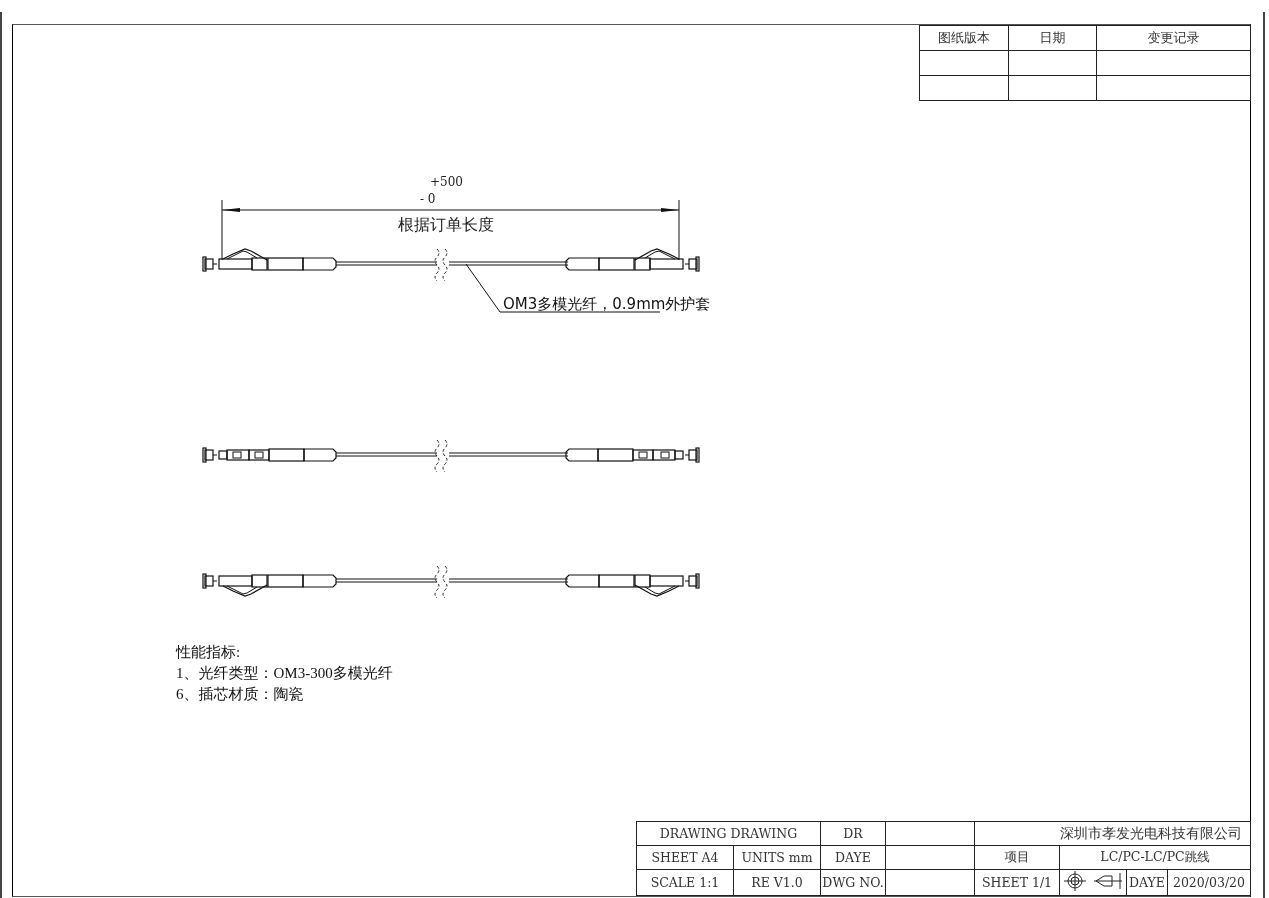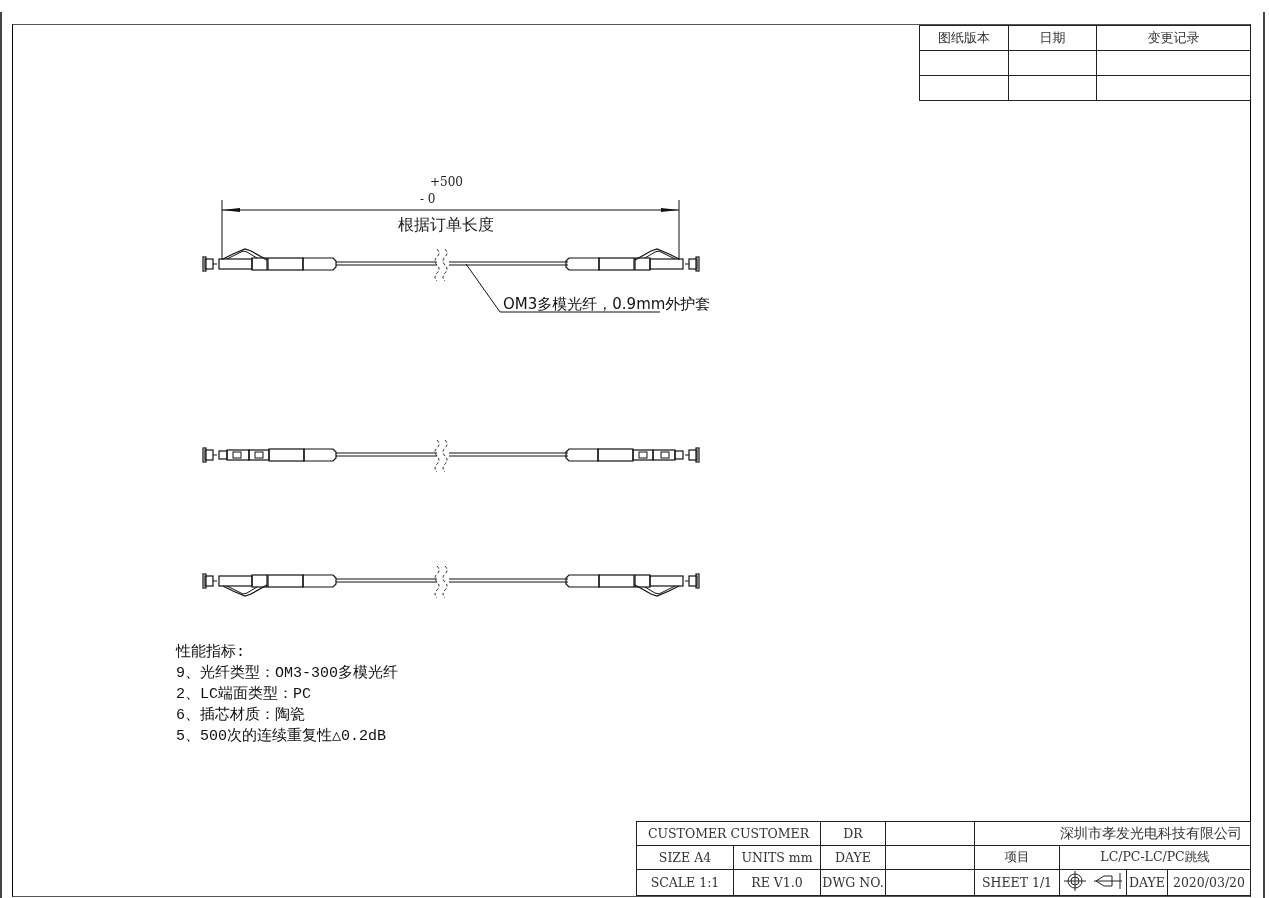--- a/index.html
+++ b/index.html
@@ -8,21 +8,21 @@
   .outer-left { position: absolute; left: 0; top: 0; width: 2px; height: 898px; background: #444; }
   .outer-right { position: absolute; left: 1263px; top: 0; width: 2px; height: 898px; background: #444; }
   .frame { position: absolute; left: 12px; top: 12px; width: 1239px; height: 873px; border-left: 1.5px solid #000; border-top: 1px solid #555; border-right: 1px solid #000; border-bottom: 1px solid #555; box-sizing: border-box; }
   svg.drawing { position: absolute; left: 0; top: 0; }
   .t { font-family: "DejaVu Serif", serif; fill: #222; }
   .ts { font-family: "DejaVu Sans", sans-serif; fill: #111; }
   table.rev { position: absolute; left: 919px; top: 13px; width: 332px; border-collapse: collapse; font-family: "DejaVu Serif", serif; font-size: 13px; color: #333; }
   table.rev td { border: 1px solid #222; height: 24px; text-align: center; padding: 0; }
   table.tb { position: absolute; left: 636px; top: 809px; width: 615px; border-collapse: collapse; font-family: "DejaVu Serif", serif; font-size: 12.5px; color: #333; }
   table.tb td { border: 1px solid #222; height: 23px; text-align: center; padding: 0; white-space: nowrap; }
-  .specs { position: absolute; left: 176px; top: 630px; font-family: Liberation Mono, monospace; font-size: 15px; line-height: 21px; color: #111; }
+  .specs { position: absolute; left: 176px; top: 630px; font-family: Liberation Serif, serif; font-size: 15px; line-height: 21px; color: #111; }
   .specs div { white-space: nowrap; }
   .company { text-align: right !important; padding-right: 8px !important; font-size: 14px; margin-top: 20px; }
 </style>
 </head>
 <body>
 
 <div class="sheet">
   <div class="outer-left"></div>
   <div class="outer-right"></div>
   <div class="frame"></div>
@@ -133,36 +133,34 @@
       <line x1="336" y1="570" x2="437" y2="570" stroke="#111" stroke-width="1"></line>
       <line x1="449" y1="567" x2="568" y2="567" stroke="#111" stroke-width="1"></line>
       <line x1="449" y1="570" x2="568" y2="570" stroke="#111" stroke-width="1"></line>
       <use href="#break" x="440" y="568"></use>
       <use href="#lc-down" transform="translate(697,569) scale(-1,1)"></use>
     </g>
   </svg>
 
   <div class="specs">
     <div>性能指标:</div>
-    <div>9、光纤类型：OM3-300多模光纤</div>
-    <div>2、LC端面类型：PC</div>
+    <div>1、光纤类型：OM3-300多模光纤</div>
     <div>6、插芯材质：陶瓷</div>
-    <div>5、500次的连续重复性△0.2dB</div>
   </div>
 
   <table class="tb">
     <tbody>
         <tr>
-      <td colspan="2" style="width:182px">CUSTOMER CUSTOMER</td>
+      <td colspan="2" style="width:182px">DRAWING DRAWING</td>
       <td style="width:64px">DR</td>
       <td style="width:88px"></td>
       <td colspan="4" class="company">深圳市孝发光电科技有限公司</td>
     </tr>
     <tr>
-      <td style="width:96px">SIZE A4</td>
+      <td style="width:96px">SHEET A4</td>
       <td style="width:86px">UNITS mm</td>
       <td>DAYE</td>
       <td></td>
       <td style="width:84px">项目</td>
       <td colspan="3">LC/PC-LC/PC跳线</td>
     </tr>
     <tr>
       <td>SCALE 1:1</td>
       <td>RE V1.0</td>
       <td>DWG NO.</td>

